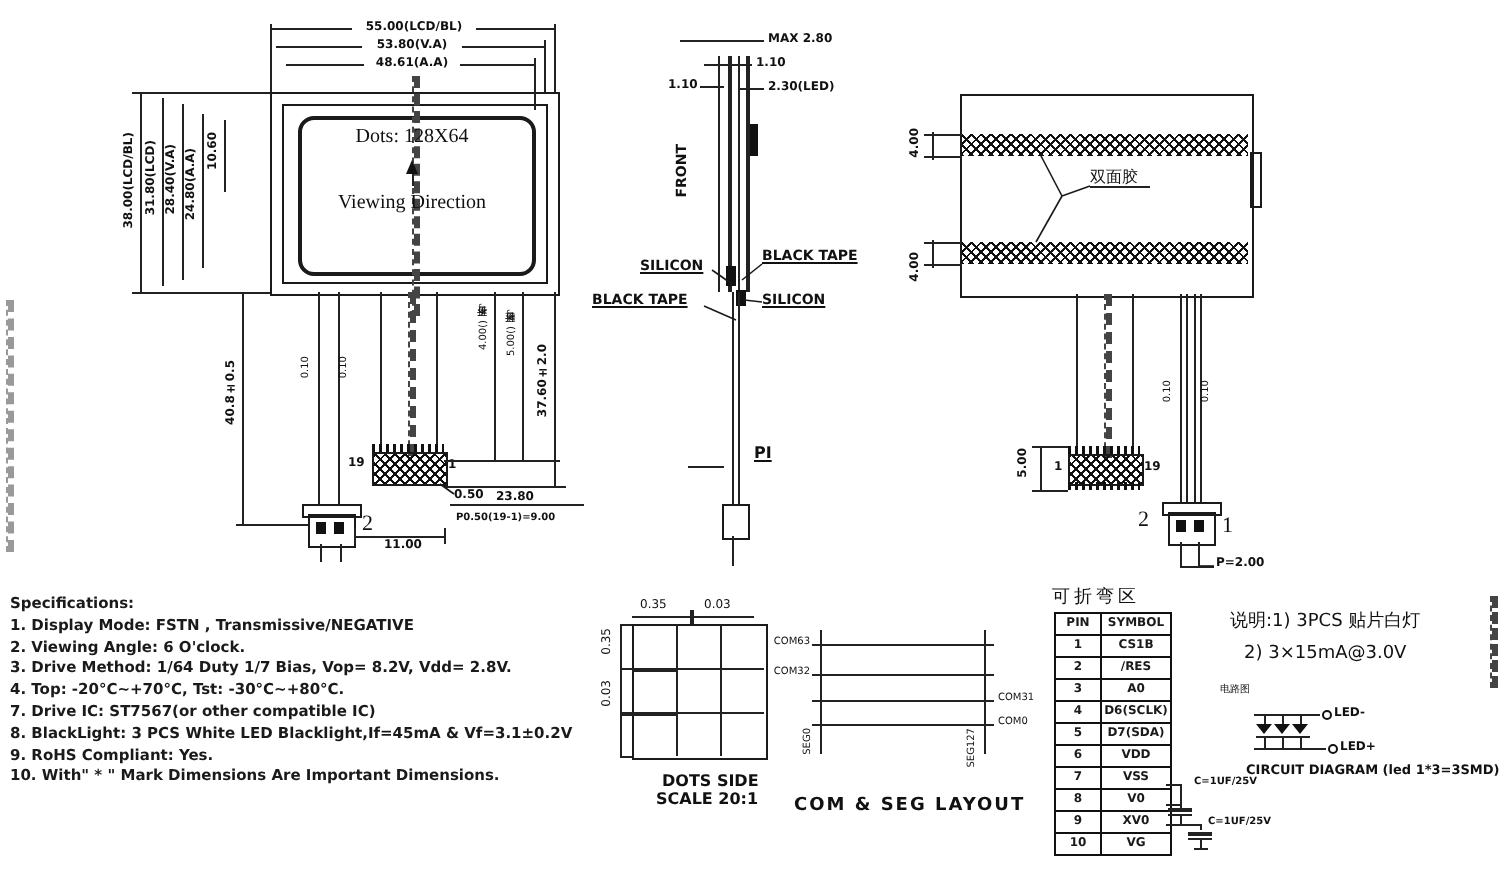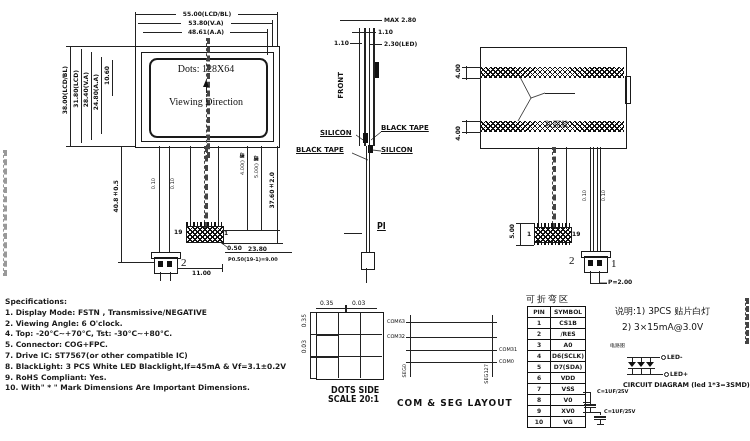--- a/index.html
+++ b/index.html
@@ -148,21 +148,21 @@
   <div class="vl" style="left:366px;top:146px;height:106px;"></div>
   <div class="vl" style="left:369px;top:146px;height:106px;"></div>
   <div class="rect" style="left:361px;top:252px;width:12px;height:16px;"></div>
   <div class="vl" style="left:366px;top:268px;height:15px;"></div>
   <div class="lbl und" style="left:377px;top:223px;font-size:8px;">PI</div>
   <div class="hl" style="left:344px;top:233px;width:18px;"></div>
 
   <div class="rect" style="left:480px;top:47px;width:145px;height:100px;"></div>
   <div class="hatch abs" style="left:481px;top:67px;width:143px;height:11px;"></div>
   <div class="hatch abs" style="left:481px;top:121px;width:143px;height:11px;"></div>
-  <div class="lbl" style="left:545px;top:85px;font-size:8px;font-weight:normal;margin-top:36px;">双面胶</div>
+  <div class="lbl" style="left:545px;top:85px;font-size:8px;font-weight:normal;">双面胶</div>
   <div class="hl" style="left:545px;top:93px;width:30px;"></div>
   <div class="rect" style="left:625px;top:76px;width:4px;height:26px;"></div>
 
   <div class="vl" style="left:466px;top:66px;height:14px;"></div>
   <div class="hl" style="left:462px;top:67px;width:19px;"></div>
   <div class="hl" style="left:462px;top:78px;width:19px;"></div>
   <div class="lbl lbl6 vlbl" style="left:455px;top:64px;">4.00</div>
   <div class="vl" style="left:466px;top:120px;height:14px;"></div>
   <div class="hl" style="left:462px;top:121px;width:19px;"></div>
   <div class="hl" style="left:462px;top:132px;width:19px;"></div>
@@ -196,22 +196,22 @@
   <div class="vl" style="left:599px;top:271px;height:12px;"></div>
   <div class="lbl serif" style="left:569px;top:255px;font-size:11px;">2</div>
   <div class="lbl serif" style="left:611px;top:258px;font-size:11px;">1</div>
   <div class="hl" style="left:590px;top:283px;width:17px;"></div>
   <div class="lbl lbl6" style="left:608px;top:279px;">P=2.00</div>
 
   <div id="specs-list">
     <div class="spec-title">Specifications:</div>
   <div class="spec-line">1. Display Mode: FSTN , Transmissive/NEGATIVE</div>
       <div class="spec-line">2. Viewing Angle:  6 O'clock.</div>
+      <div class="spec-line">3. Drive Method: 1/64 Duty 1/7 Bias, Vop= 8.2V, Vdd= 2.8V.</div>
       <div class="spec-line">4. Top: -20°C~+70°C, Tst: -30°C~+80°C.</div>
-      <div class="spec-line">5. Connector:  COG+FPC.</div>
       <div class="spec-line">7. Drive IC:  ST7567(or other compatible IC)</div>
       <div class="spec-line">8. BlackLight:  3 PCS White LED Blacklight,If=45mA &amp; Vf=3.1±0.2V</div>
       <div class="spec-line">9. RoHS Compliant: Yes.</div>
       <div class="spec-line">10. With" * " Mark Dimensions Are Important Dimensions.</div>
     </div>
 
   <div class="rect" style="left:316px;top:312px;width:66px;height:66px;"></div>
   <div class="vl" style="left:338px;top:312px;height:66px;"></div>
   <div class="vl" style="left:360px;top:312px;height:66px;"></div>
   <div class="hl" style="left:316px;top:334px;width:66px;"></div>

